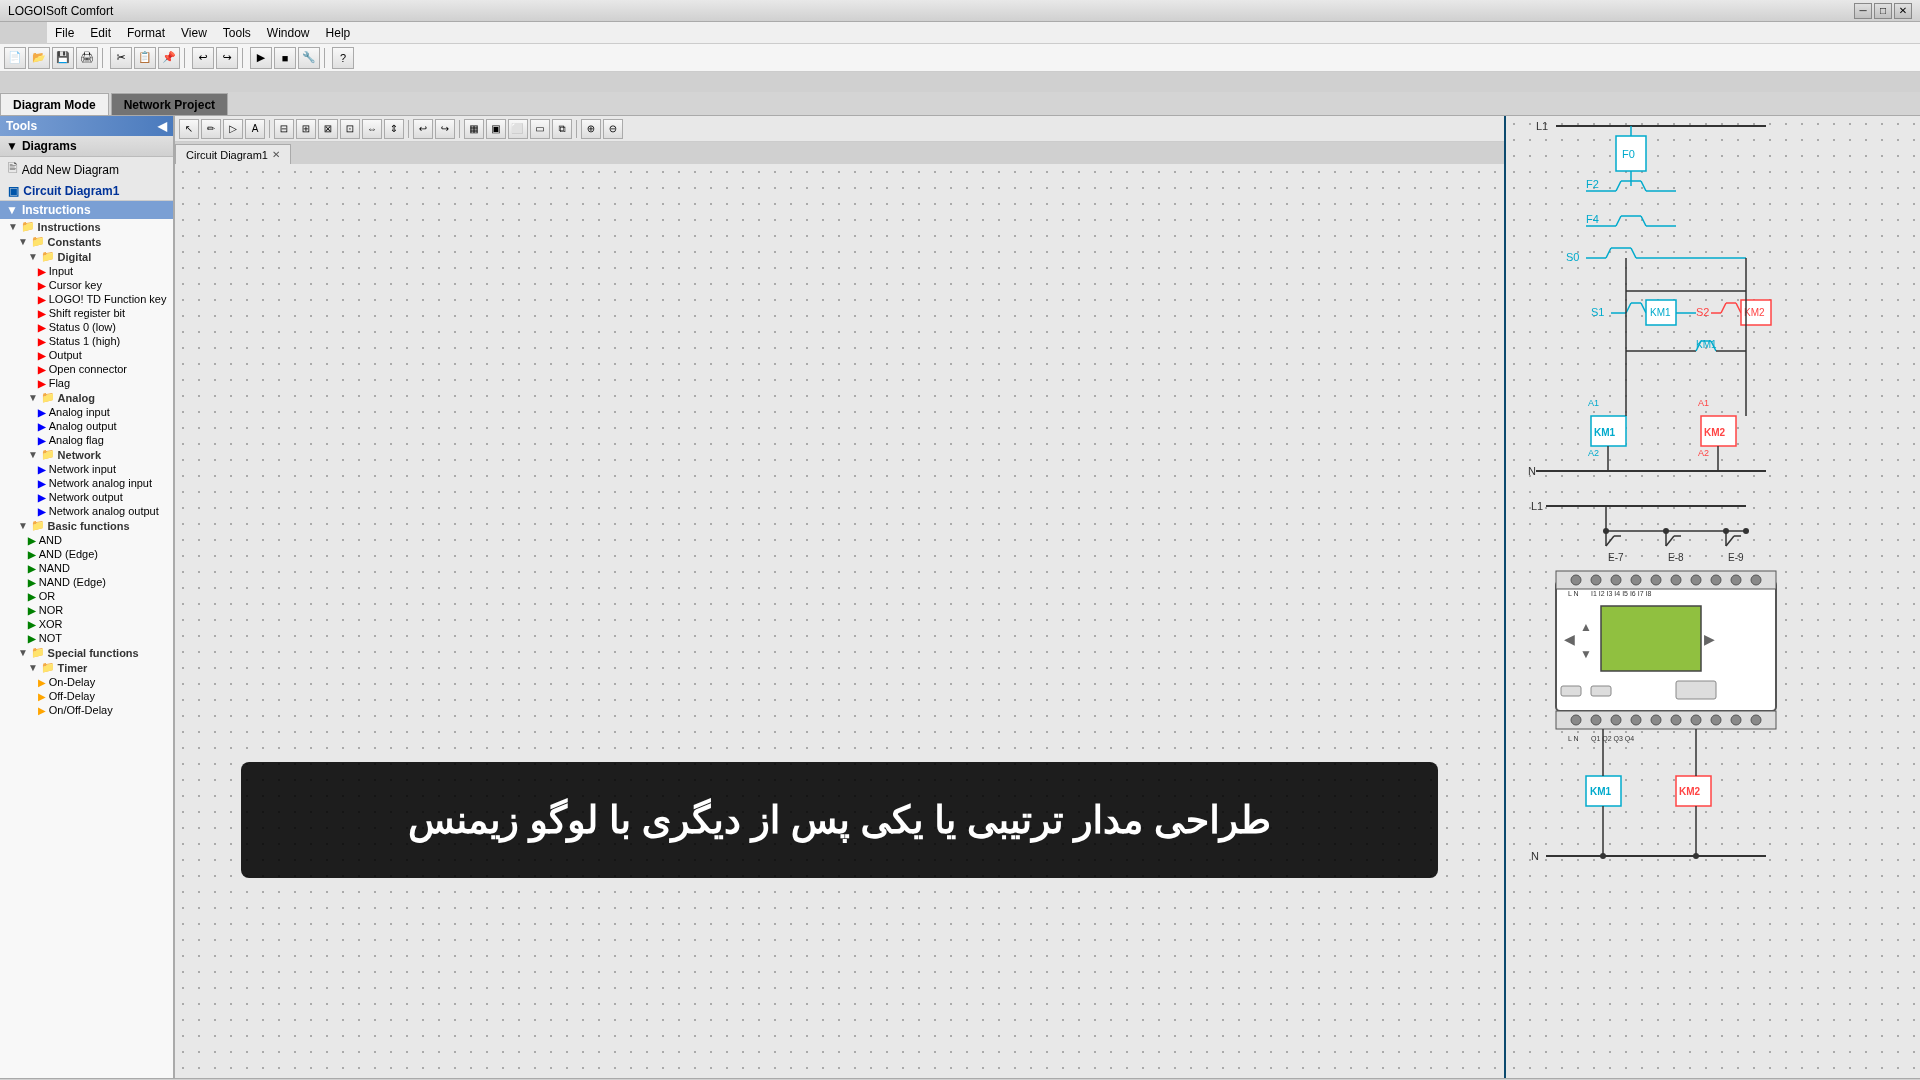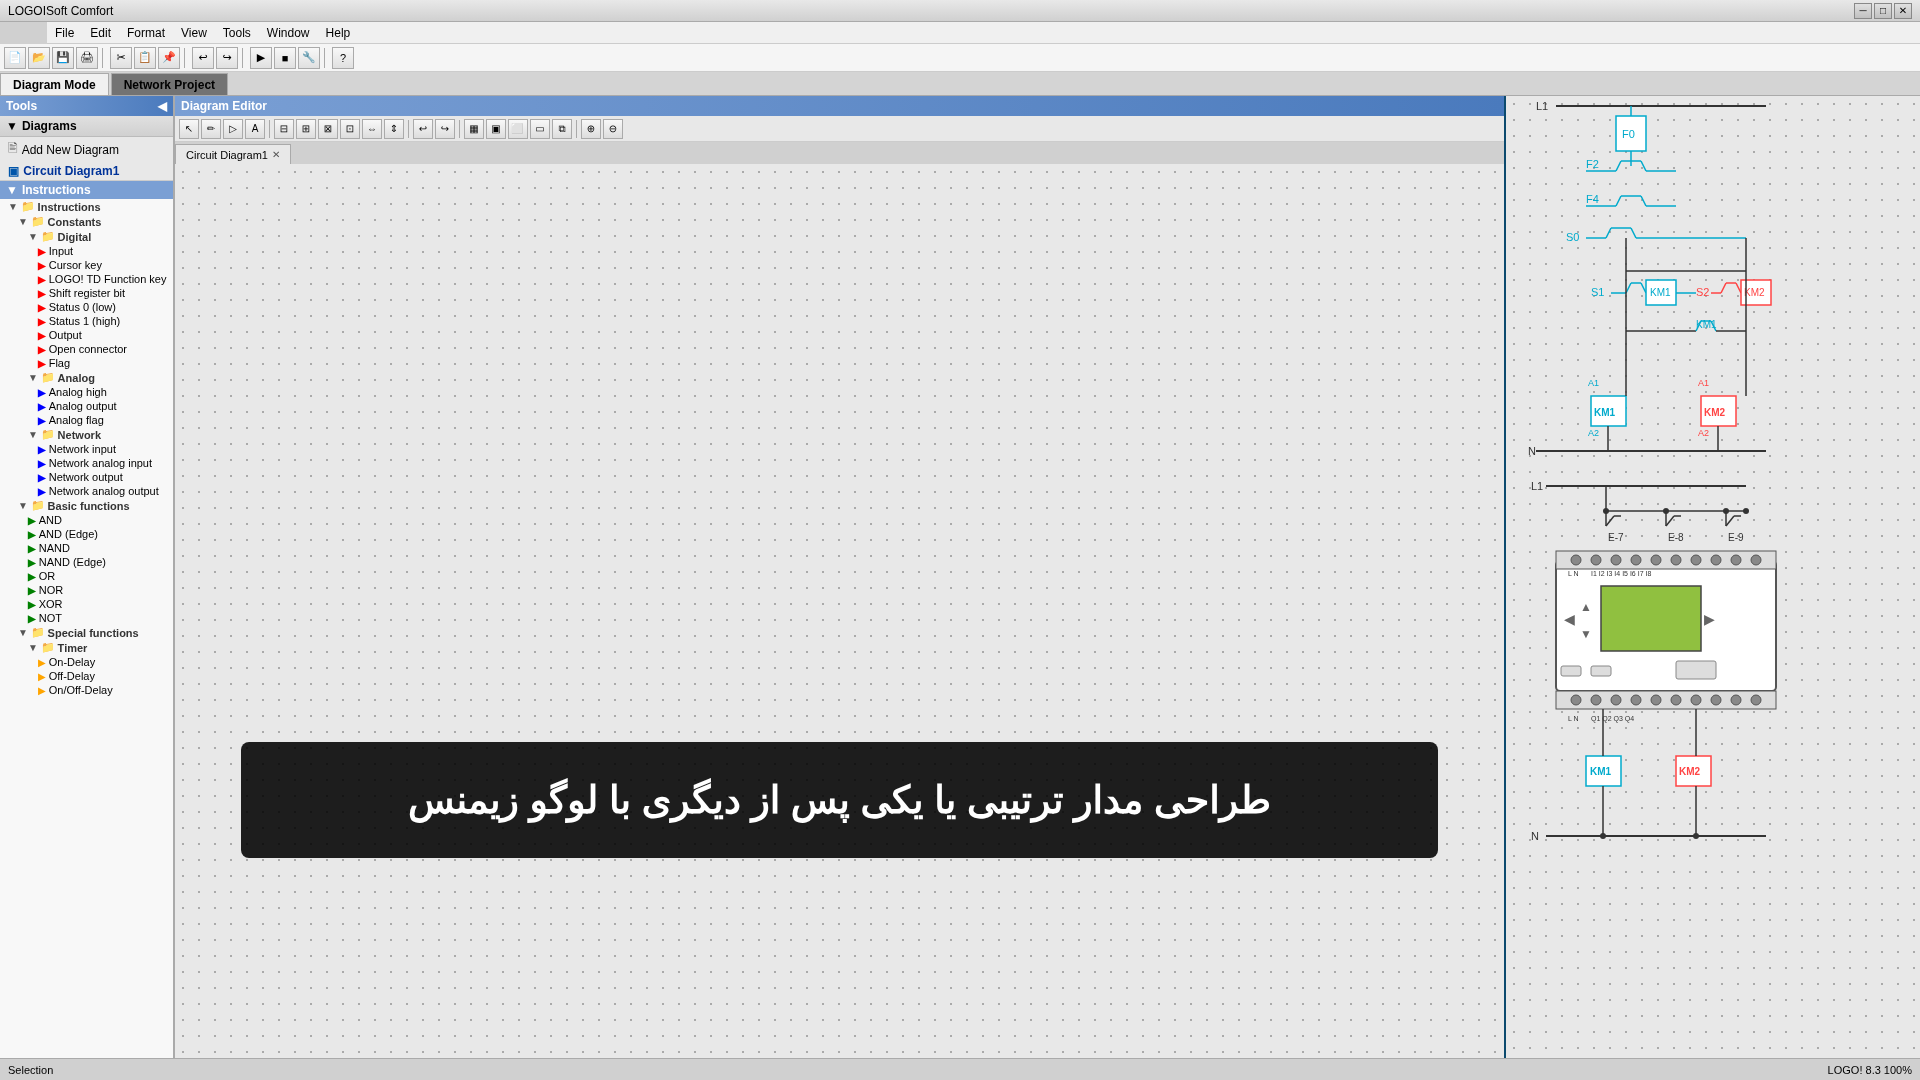--- a/index.html
+++ b/index.html
@@ -60,20 +60,21 @@
     }
     .tb-separator { width: 4px; height: 20px; border-left: 1px solid #aaa; margin: 0 2px; }
 
     
     #modetabs {
       height: 24px;
       background: #d4d4d4;
       display: flex;
       align-items: flex-end;
       border-bottom: 1px solid #aaa;
+      margin-top: 20px;
     }
     .mode-tab {
       padding: 0 12px;
       height: 22px;
       display: flex; align-items: center;
       cursor: pointer;
       font-size: 12px;
       font-weight: bold;
       border: 1px solid #aaa;
       border-bottom: none;
@@ -438,21 +439,21 @@
         <span>Flag</span>
       </div>
 
       <div class="tree-item tree-indent-3 tree-folder">
         <span class="collapse-arrow">▼</span>
         <span class="folder-icon">📁</span>
         <span>Analog</span>
       </div>
       <div class="tree-item tree-indent-4">
         <span class="item-icon-blue">▶</span>
-        <span>Analog high</span>
+        <span>Analog input</span>
       </div>
       <div class="tree-item tree-indent-4">
         <span class="item-icon-blue">▶</span>
         <span>Analog output</span>
       </div>
       <div class="tree-item tree-indent-4">
         <span class="item-icon-blue">▶</span>
         <span>Analog flag</span>
       </div>
 
@@ -535,23 +536,20 @@
         <span>Off-Delay</span>
       </div>
       <div class="tree-item tree-indent-4">
         <span class="item-icon-orange">▶</span>
         <span>On/Off-Delay</span>
       </div>
     </div>
   </div>
 
   <div id="center-panel">
-    <div id="diagram-editor-header">
-      <span>Diagram Editor</span>
-    </div>
     <div id="diagram-toolbar">
       <div class="dtb-btn">↖</div>
       <div class="dtb-btn">✏</div>
       <div class="dtb-btn">▷</div>
       <div class="dtb-btn">A</div>
       <div class="dtb-separator"></div>
       <div class="dtb-btn">⊟</div>
       <div class="dtb-btn">⊞</div>
       <div class="dtb-btn">⊠</div>
       <div class="dtb-btn">⊡</div>

